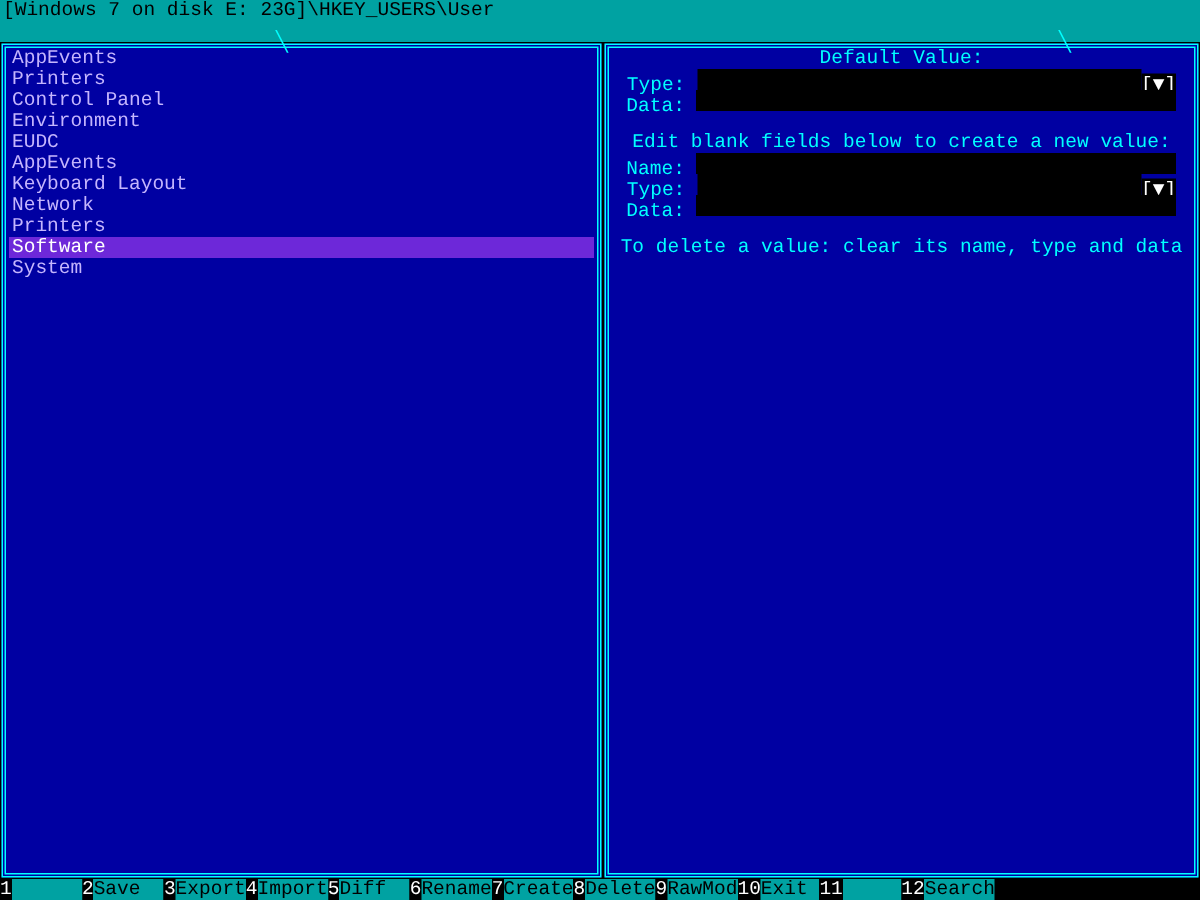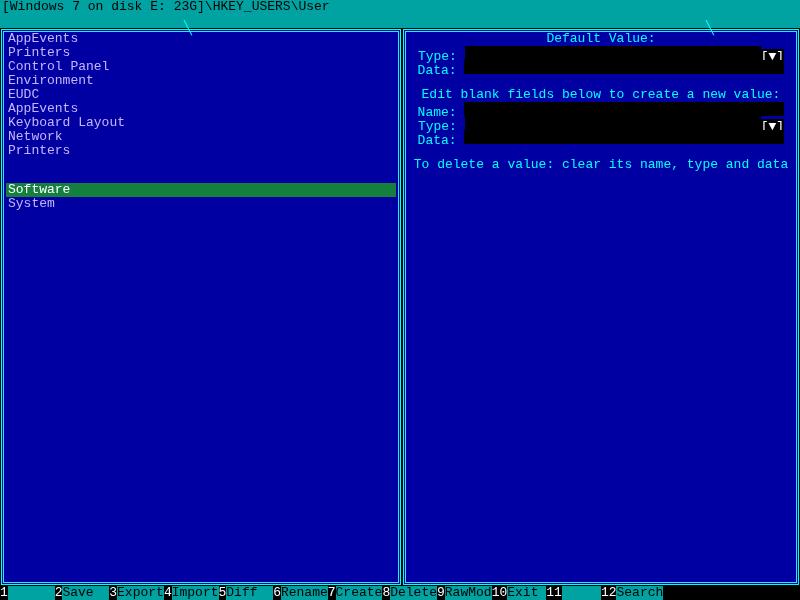--- a/index.html
+++ b/index.html
@@ -47,23 +47,22 @@
     left: 2px; right: 2px; top: 0; bottom: 0;
     overflow: hidden;
   }
   .tree-item {
     color: #c4b5fd;
     padding: 0 2px;
     height: 14px;
     cursor: pointer;
   }
   .tree-item.selected {
-    background: #15803d;
+    background: #6d28d9;
     color: #fff;
-    margin-top: 25px;
   }
   .rv-label { color: #00ffff; }
   .rv-field {
     background: #000; color: #fff;
     display: inline-block;
     height: 14px;
     white-space: pre;
   }
   .rv-row { white-space: pre; height:14px;text-align:center; }
   .rv-dropdown {

